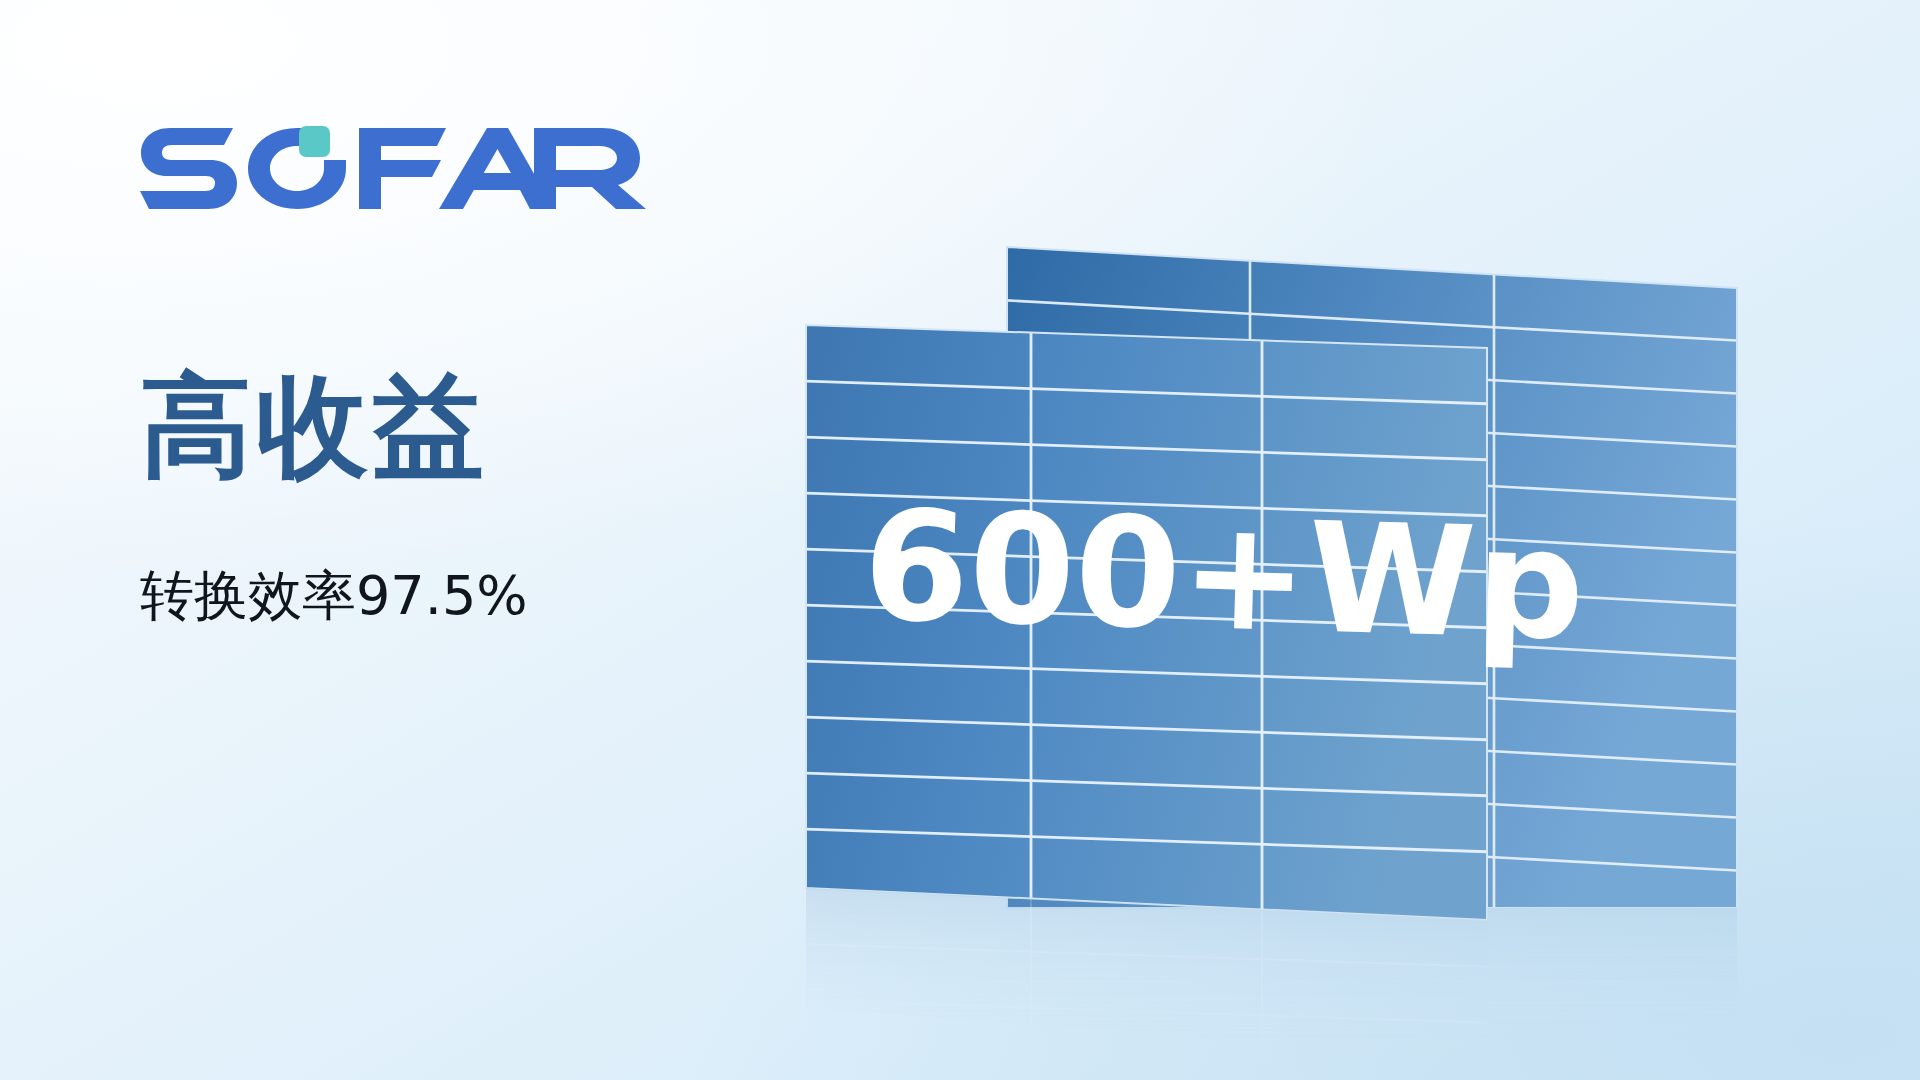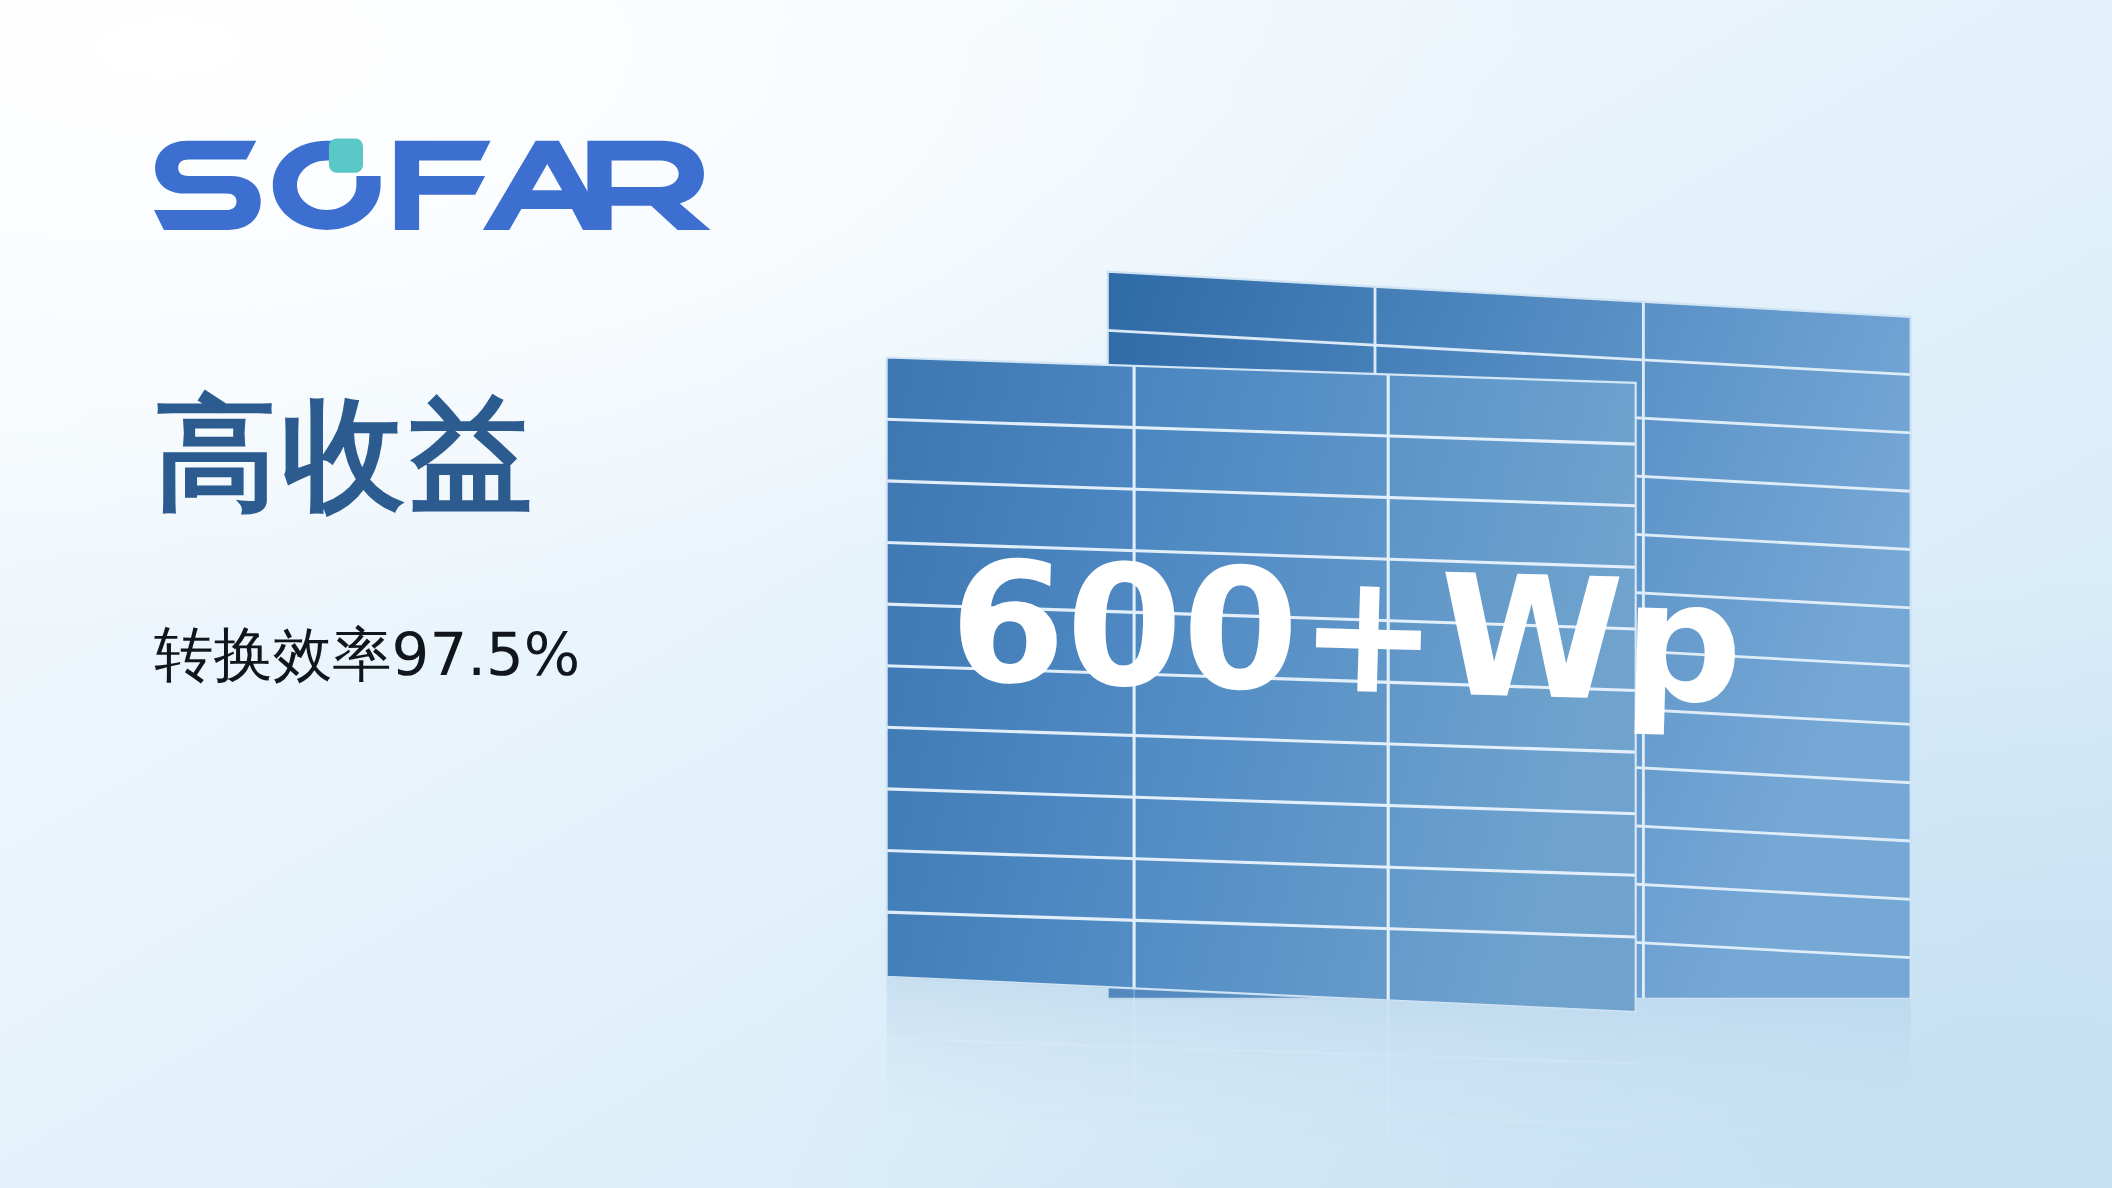--- a/index.html
+++ b/index.html
@@ -15,21 +15,21 @@
       radial-gradient(100% 80% at 96% 96%, #c4e0f2 0%, rgba(196,224,242,0) 60%),
       linear-gradient(150deg, #f7fbfe 0%, #eaf4fb 38%, #dceefa 68%, #cfe6f6 100%);
   }
 
   
   #logo{position:absolute;left:136px;top:120px;width:450px;height:90px;}
   #logo svg{display:block;width:450px;height:90px;}
 
   
   #headline{
-    position:absolute;left:140px;top:358px;
+    position:absolute;left:140px;top:370px;
     font-size:112px;line-height:1;font-weight:bold;
     color:#2c5b8f;letter-spacing:4px;
     font-family:"DejaVu Sans","Liberation Sans",sans-serif;
     white-space:nowrap;
   }
   #sub{
     position:absolute;left:140px;top:562px;
     font-size:54px;line-height:1.26;
     color:#10161c;letter-spacing:0px;font-weight:400;
     font-family:"DejaVu Sans","Liberation Sans",sans-serif;

